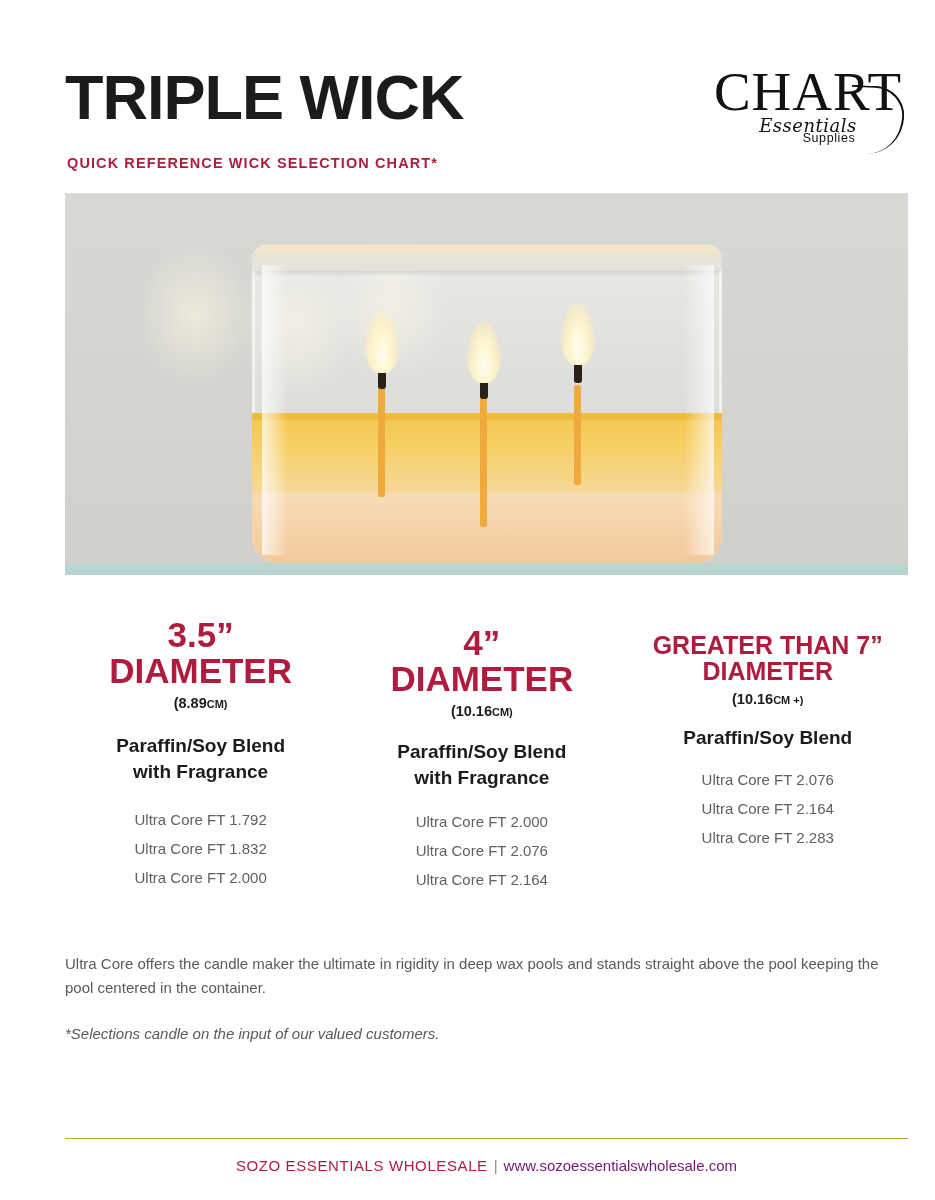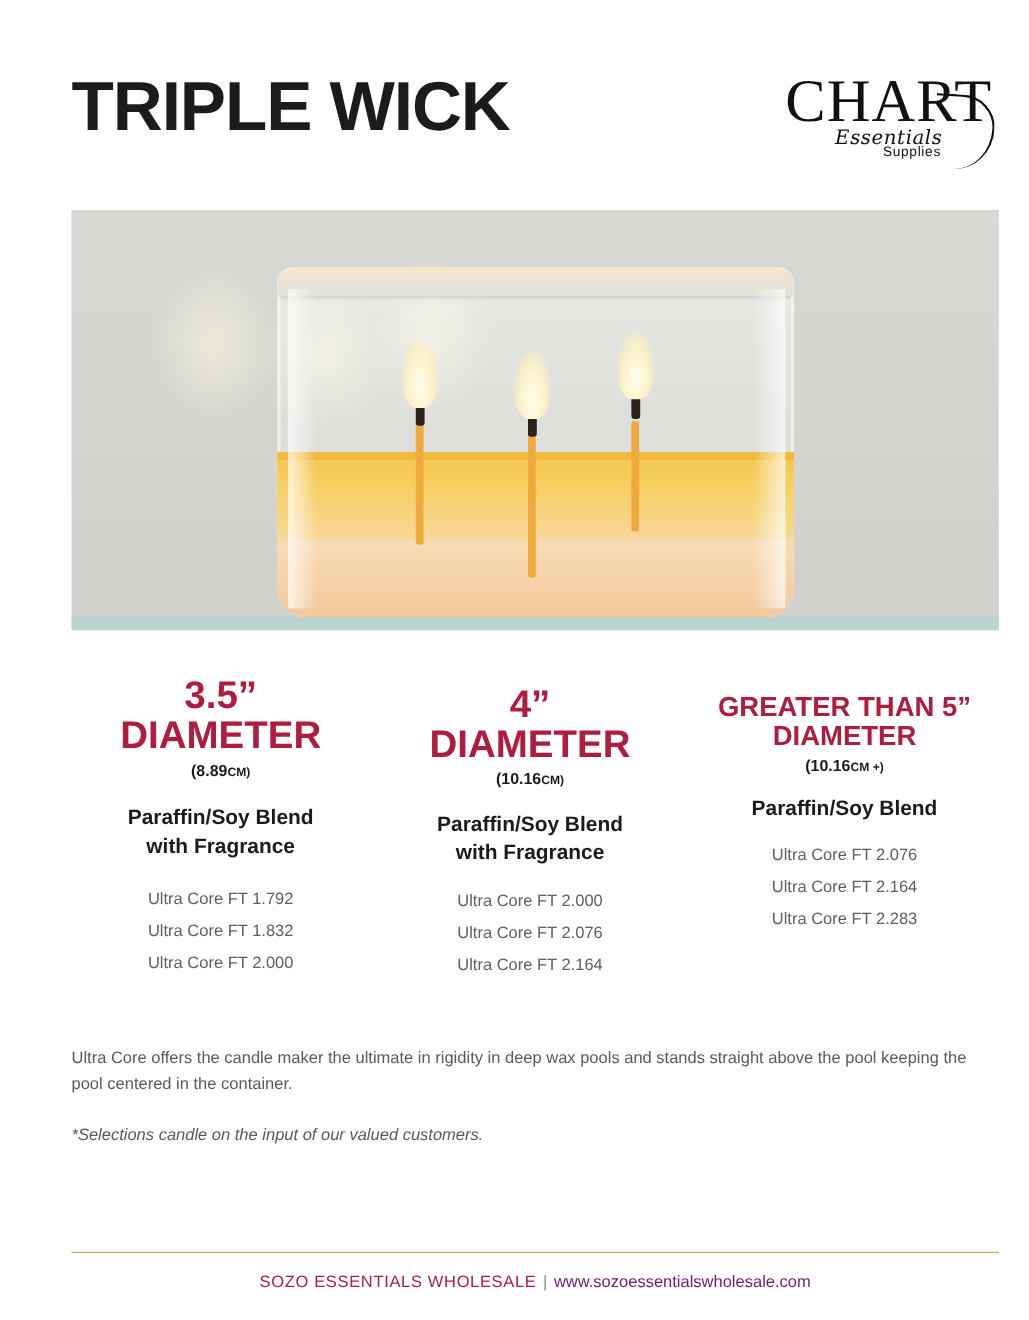--- a/index.html
+++ b/index.html
@@ -309,20 +309,21 @@
   .footer-url { color: #701a75; }
 </style>
 </head>
 <body>
 
 <div class="page">
 
   <div class="header">
     <div class="title-block">
       <h1 class="main-title">TRIPLE WICK</h1>
+      <div class="subtitle">QUICK REFERENCE WICK SELECTION CHART*</div>
     </div>
 
     <div class="logo">
       <div class="logo-word">CHART</div>
       <div class="logo-script">Essentials</div>
       <div class="logo-supplies">Supplies</div>
       <div class="logo-swoosh"></div>
     </div>
   </div>
 
@@ -391,21 +392,21 @@
       </div>
       <ul class="wick-list">
         <li>Ultra Core FT 2.000</li>
         <li>Ultra Core FT 2.076</li>
         <li>Ultra Core FT 2.164</li>
       </ul>
     </div>
 
     <div class="col c3">
       <h2 class="col-heading">
-        <span>GREATER THAN 5”</span><br>
+        <span>GREATER THAN 7”</span><br>
         <span class="line2">DIAMETER</span>
       </h2>
       <div class="metric">
         <span>(10.16</span><span class="unit">CM +)</span>
       </div>
       <div class="wax-type">
         <span>Paraffin/Soy Blend</span>
       </div>
       <ul class="wick-list">
         <li>Ultra Core FT 2.076</li>

